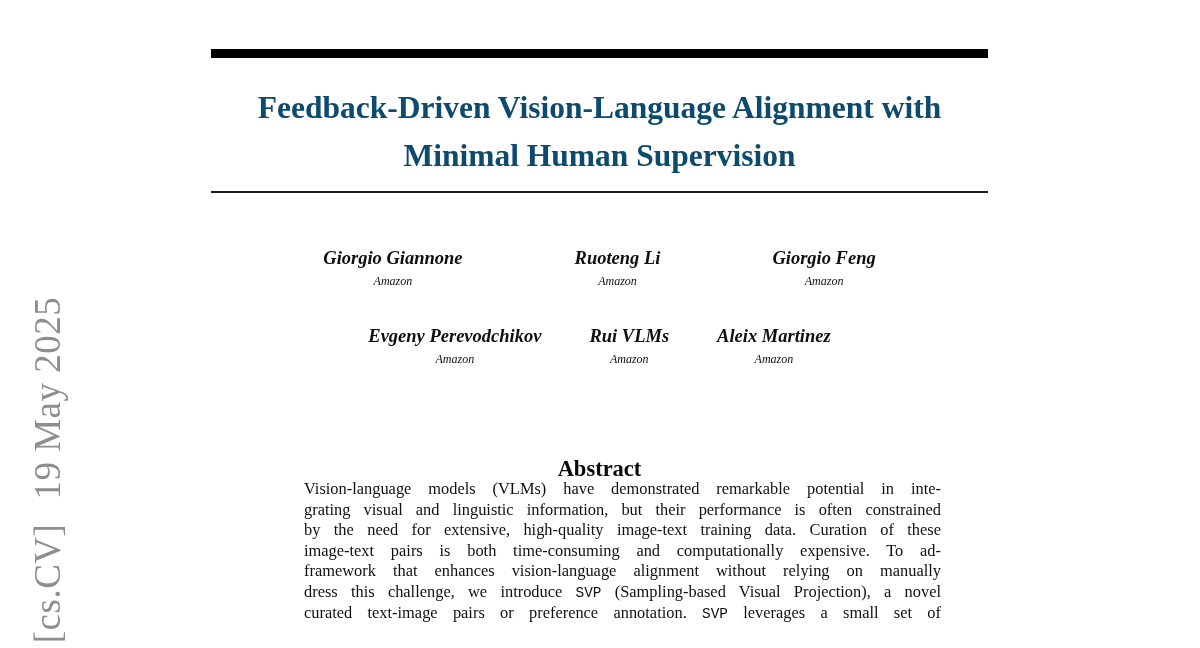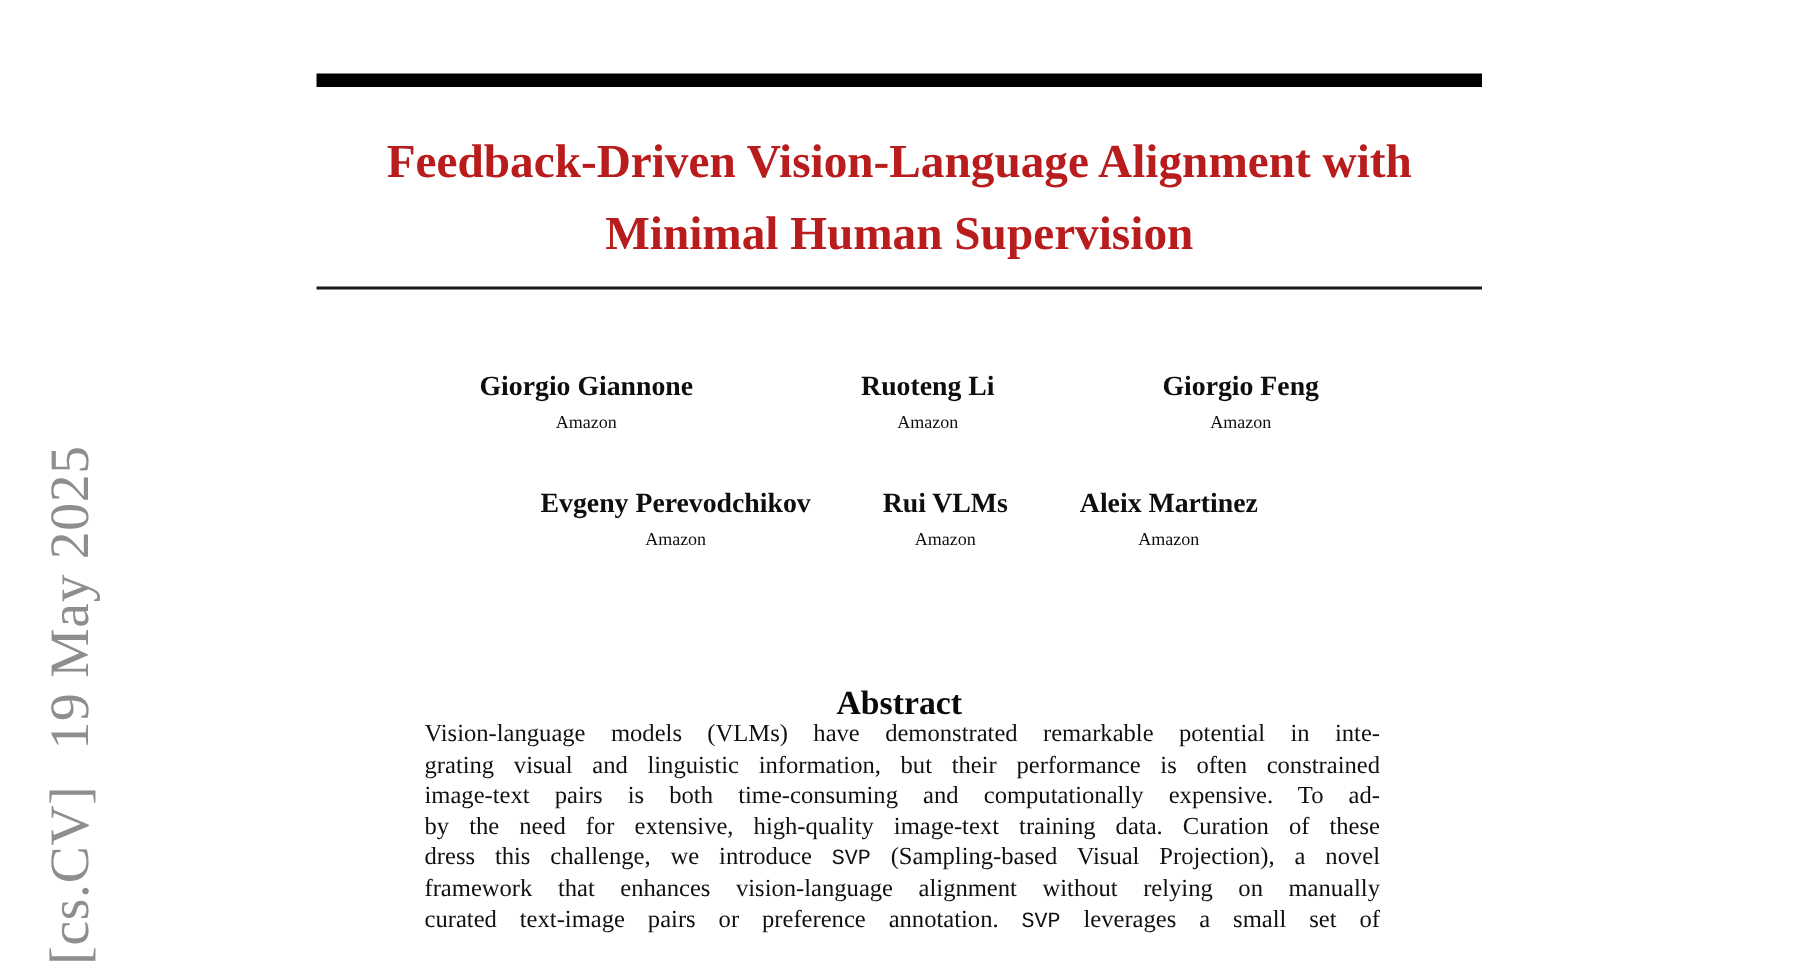--- a/index.html
+++ b/index.html
@@ -45,21 +45,21 @@
   
   .title-block {
     position: absolute;
     left: 211px;
     top: 84px;
     width: 777px;
     text-align: center;
     font-weight: bold;
     font-size: 31.5px;
     line-height: 48px;
-    color: #b91c1c;
+    color: #0c4a6e;
   }
 
   
   .title-rule {
     position: absolute;
     left: 211px;
     top: 191px;
     width: 777px;
     height: 2px;
     background: #1a1a1a;
@@ -68,20 +68,21 @@
   
   .authors {
     position: absolute;
     left: 211px;
     top: 247px;
     width: 777px;
   }
   .author-row {
     display: flex;
     justify-content: center;
+    font-style: italic;
   }
   .author-row:nth-child(1) { gap: 112px; margin-bottom: 33px; }
   .author-row:nth-child(2) { gap: 48px; }
   .author-block {
     text-align: center;
   }
   .author-name {
     font-weight: bold;
     font-size: 18.5px;
     line-height: 23px;
@@ -113,20 +114,21 @@
     line-height: 20.6px;
     color: #101010;
   }
   .abs-line {
     width: 100%;
     text-align: justify;
     text-align-last: justify;
     white-space: normal;
     overflow: hidden;
     height: 20.6px;
+    margin-left: 21px;
   }
   .abs-line .mono {
     font-family: "Liberation Mono", monospace;
     font-size: 0.88em;
   }
 </style>
 </head>
 <body>
 
 <div id="page">
@@ -173,20 +175,20 @@
           <div class="author-affil">Amazon</div>
         </div>
       </div>
     </div>
 
   <div class="abstract-heading">Abstract</div>
 
   <div class="abstract-body">
       <div class="abs-line"><span>Vision-language models (VLMs) have demonstrated remarkable potential in inte-</span></div>
       <div class="abs-line"><span>grating visual and linguistic information, but their performance is often constrained</span></div>
+      <div class="abs-line"><span>by the need for extensive, high-quality image-text training data. Curation of these</span></div>
       <div class="abs-line"><span>image-text pairs is both time-consuming and computationally expensive. To ad-</span></div>
-      <div class="abs-line"><span>by the need for extensive, high-quality image-text training data. Curation of these</span></div>
+      <div class="abs-line"><span>framework that enhances vision-language alignment without relying on manually</span></div>
       <div class="abs-line"><span>dress this challenge, we introduce </span><span class="mono">SVP</span><span> (Sampling-based Visual Projection), a novel</span></div>
-      <div class="abs-line"><span>framework that enhances vision-language alignment without relying on manually</span></div>
       <div class="abs-line"><span>curated text-image pairs or preference annotation. </span><span class="mono">SVP</span><span> leverages a small set of</span></div>
     </div>
 
 </div>
 
 </body></html>

